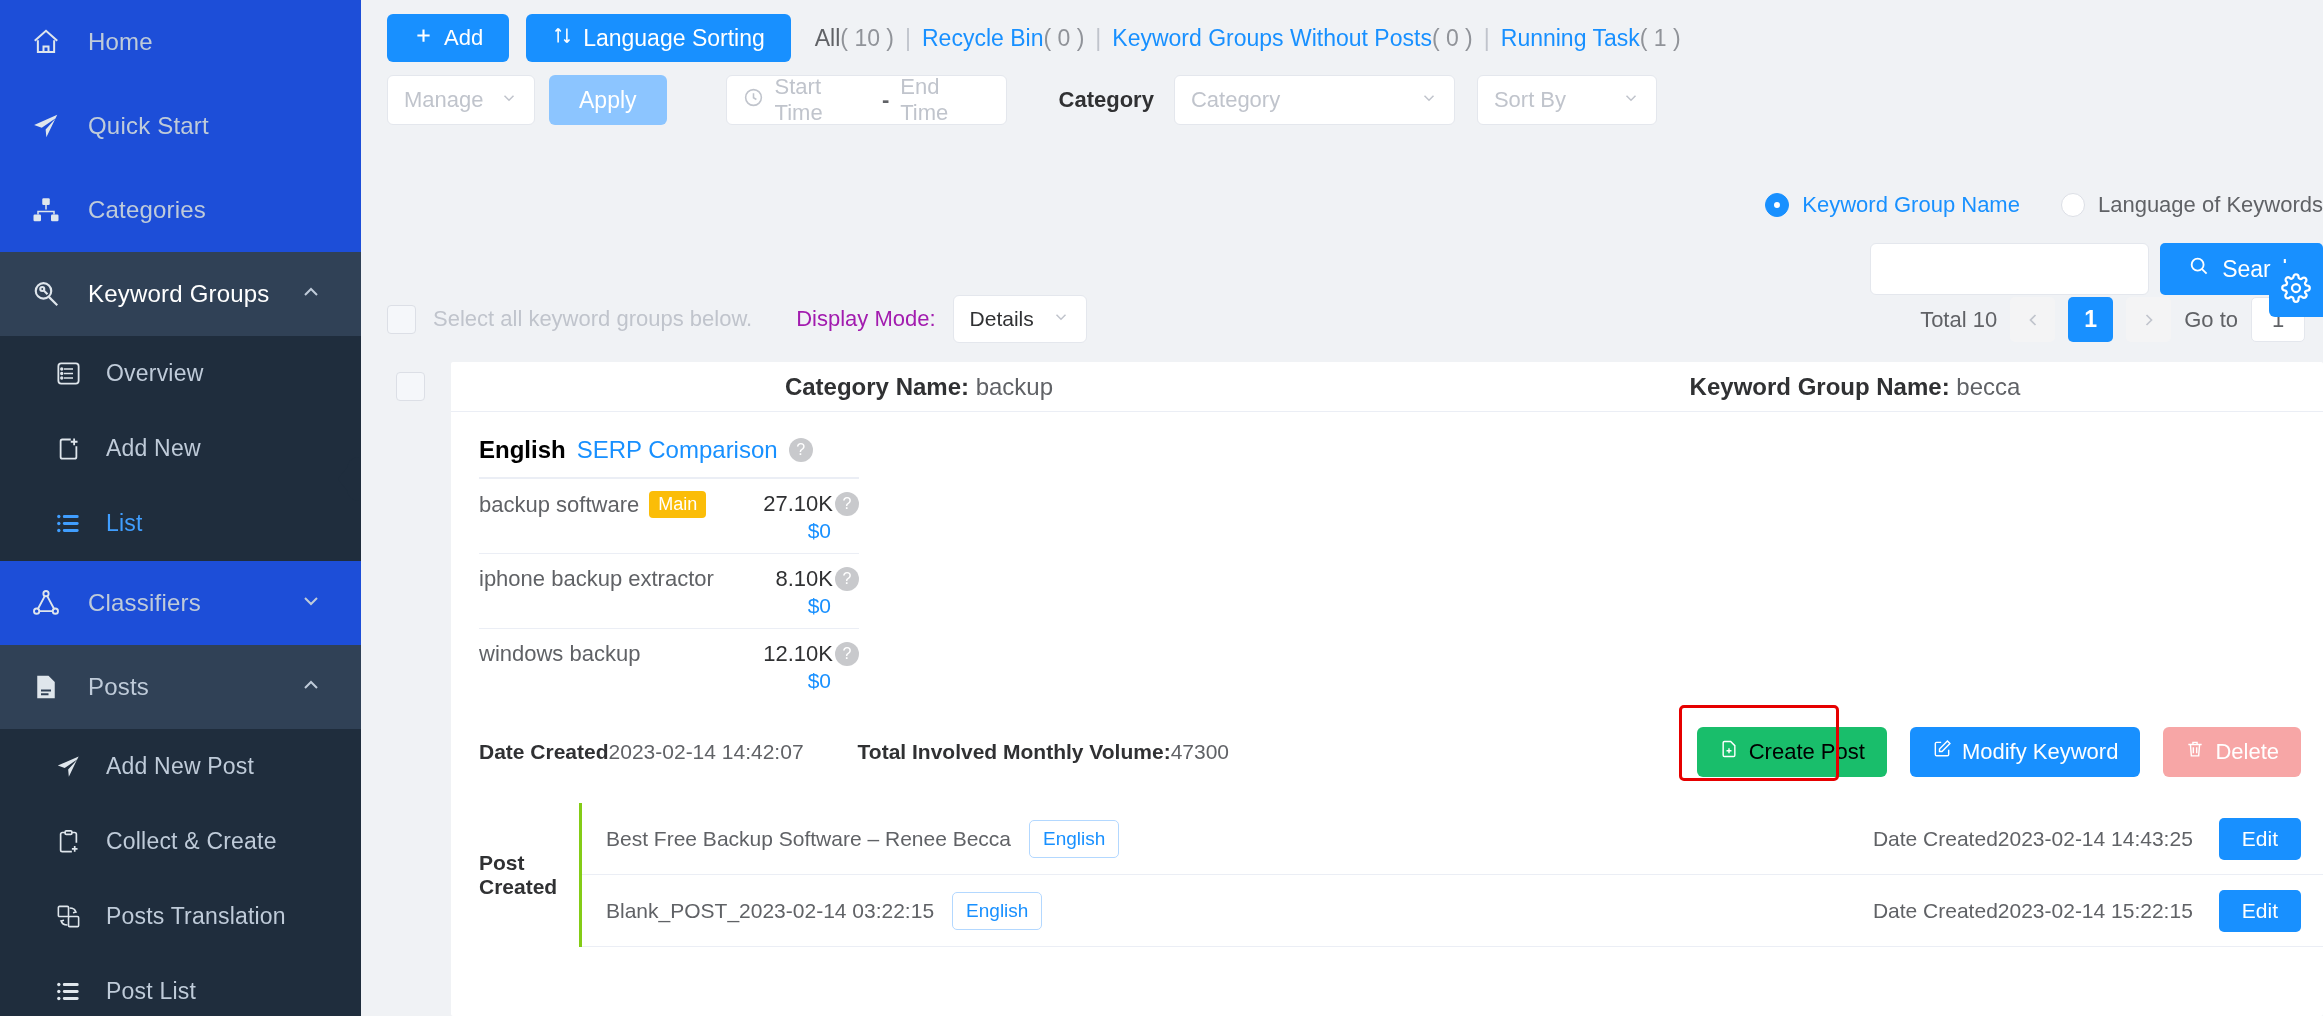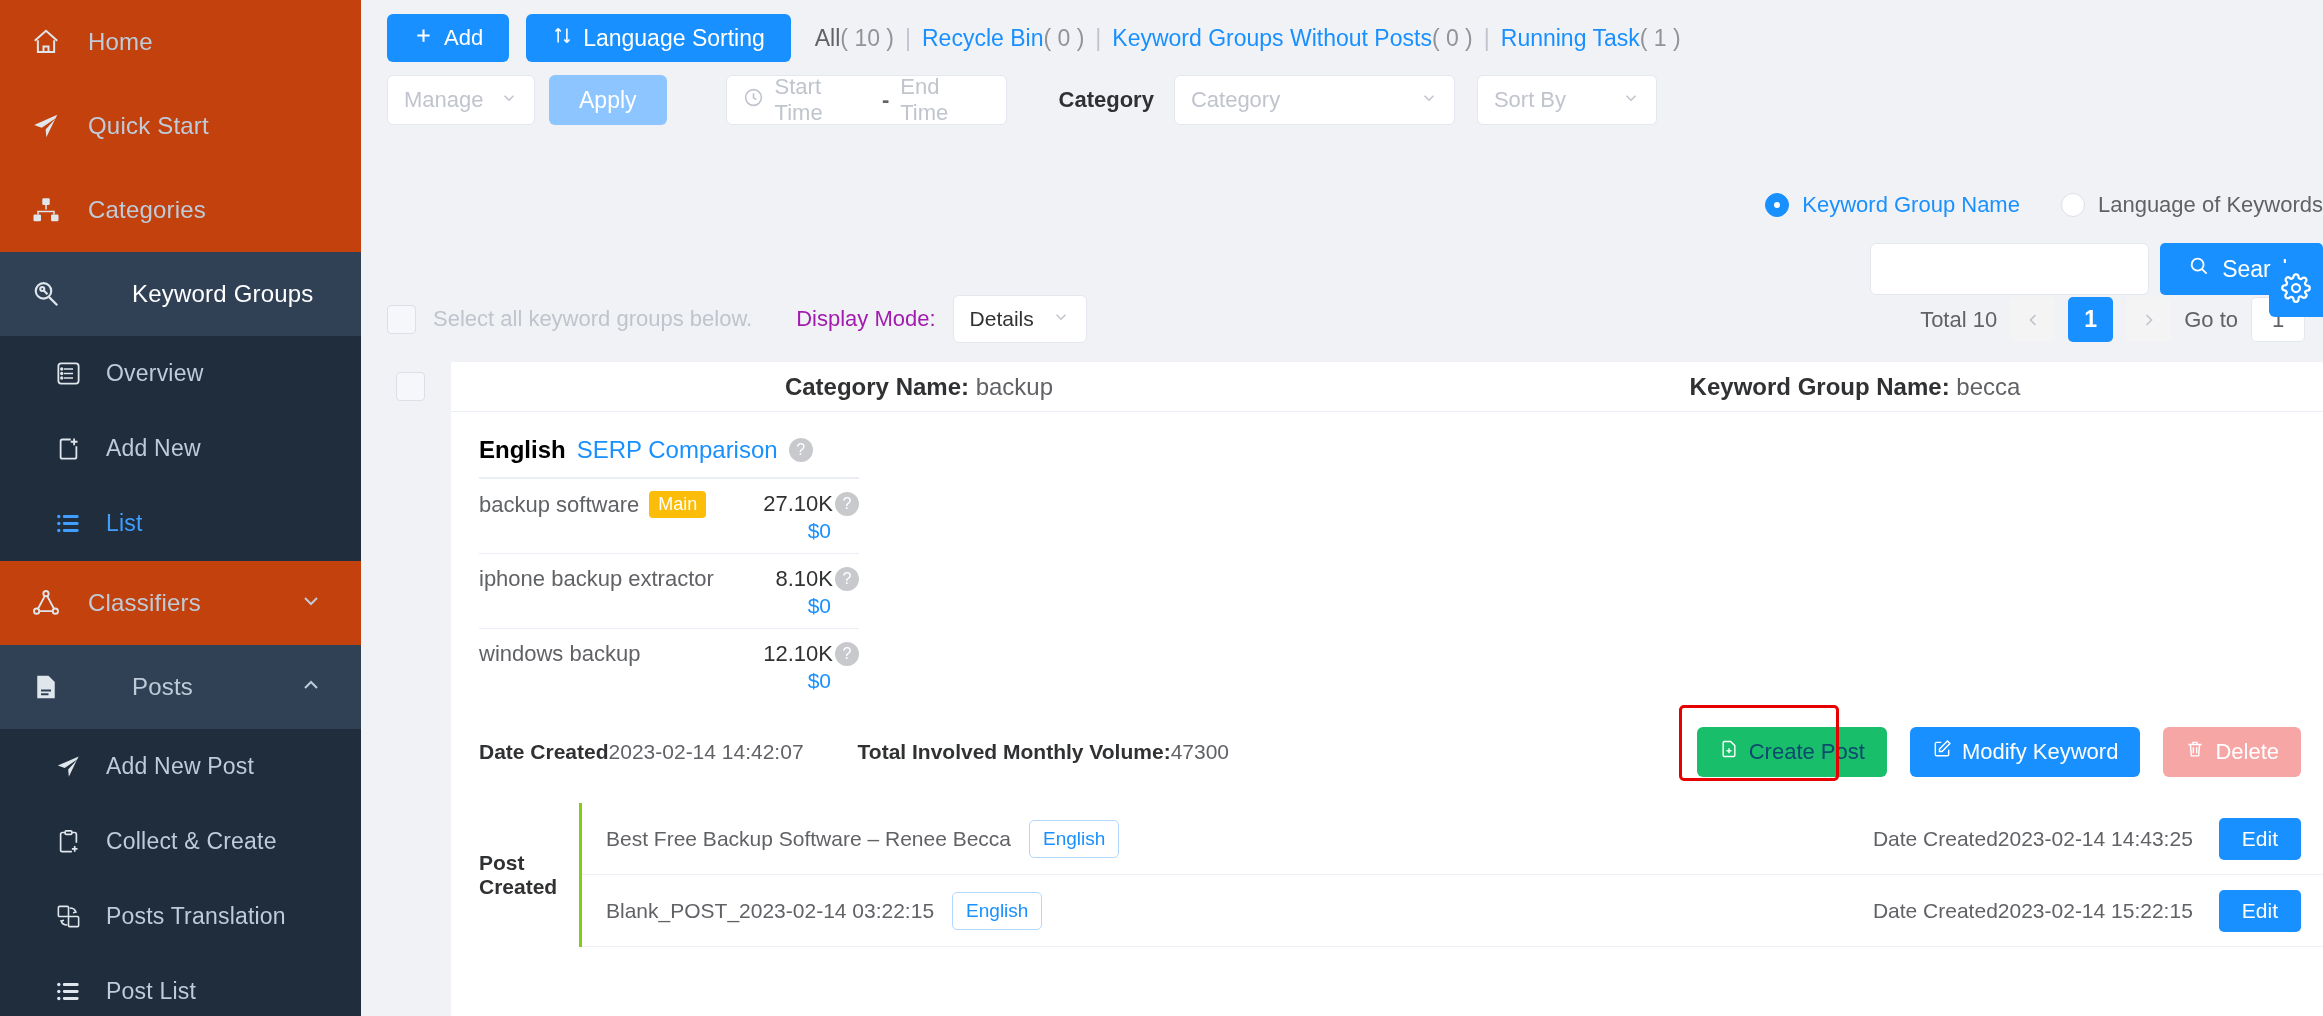--- a/index.html
+++ b/index.html
@@ -7,21 +7,21 @@
     width: 2323px; height: 1016px;
     font-family: "Liberation Sans", sans-serif;
     overflow: hidden;
     background: #f0f2f5;
   }
   .app { display: flex; width: 2323px; height: 1016px; }
 
   
   .sidebar {
     width: 361px; min-width: 361px; height: 1016px;
-    background: #c2410c;
+    background: #1d4ed8;
     color: #bfcbd9;
     overflow: hidden;
     position: relative;
   }
   .nav-item {
     display: flex; align-items: center;
     height: 84px; padding: 0 0 0 26px;
     cursor: pointer; position: relative;
   }
   .nav-item .ico {
@@ -29,21 +29,21 @@
     display: flex; align-items: center; justify-content: center;
     margin-right: 22px;
   }
   .nav-item .lbl { font-size: 24px; color: #bfcbd9; letter-spacing: .2px; white-space: nowrap;}
   .nav-item .chev { margin-left: auto; margin-right: 38px; }
   .submenu { background: #1f2d3d; }
   .submenu .nav-item { height: 75px; padding-left: 50px; }
   .submenu .nav-item .ico { width: 36px; height: 36px; min-width: 36px; margin-right: 20px;}
   .submenu .nav-item .lbl { font-size: 23px; }
   .nav-item.active .lbl { color: #409eff; }
-  .group-open { background: #304156; gap: 44px; }
+  .group-open { background: #304156; }
   .collapse-tab {
     position: absolute; right: 0; top: 457px;
     width: 14px; height: 44px;
     background: #1f2d3d;
     border-radius: 12px 0 0 12px;
   }
   .collapse-tab::after{
     content:""; position:absolute; left:-9px; top:9px;
     border-top:13px solid transparent; border-bottom:13px solid transparent;
     border-right:10px solid #1f2d3d;
@@ -149,21 +149,21 @@
   .badge-main { background: #fbbd08; color: #fff; font-size: 18px; border-radius: 4px; padding: 3px 9px; }
   .kwright { margin-left: auto; text-align: right; }
   .kwvol { font-size: 22px; color: #303133; display: flex; align-items: center; justify-content: flex-end; gap: 2px; }
   .kwcpc { font-size: 21px; color: #1890ff; margin-top: 2px; margin-right: 28px; }
 
   .metarow { display: flex; align-items: center; padding: 24px 0 0 28px; font-size: 21px; color: #606266; }
   .metarow b { color: #303133; }
   .metarow .mr2 { margin-left: 54px; }
   .actions { margin-left: auto; display: flex; align-items: center; gap: 23px; padding-right: 22px; position: relative; }
   .hl-box { position: absolute; left: -18px; top: -22px; width: 160px; height: 76px; border: 3px solid #e60000; border-radius: 5px; pointer-events: none; }
-  .btn-create { height: 50px; padding: 0 22px; font-size: 22px; gap: 10px; background: #19be6b; color: #0c4a6e; }
+  .btn-create { height: 50px; padding: 0 22px; font-size: 22px; gap: 10px; background: #19be6b; color: #000000; }
   .btn-modify { height: 50px; padding: 0 22px; font-size: 22px; gap: 10px; background: #1890ff; color: #fff; }
   .btn-delete { height: 50px; padding: 0 22px; font-size: 22px; gap: 10px; background: #f7a6a6; color: #fff; }
 
   .postsection { display: flex; margin: 26px 0 0 28px; }
   .postlabel { font-size: 21px; color: #303133; font-weight: bold; width: 100px; display:flex; align-items:center; }
   .posttable { flex: 1; border-left: 3px solid #84cc16; }
   .postrow { display: flex; align-items: center; height: 72px; border-bottom: 1px solid #ebeef5; padding-left: 24px; }
   .posttitle { font-size: 21px; color: #606266; }
   .langtag { margin-left: 18px; border: 1px solid #b3d8ff; color: #1890ff; border-radius: 5px; padding: 7px 13px; font-size: 19px; cursor: pointer; background:#fff;}
   .postdate { margin-left: auto; font-size: 21px; color: #606266; }

